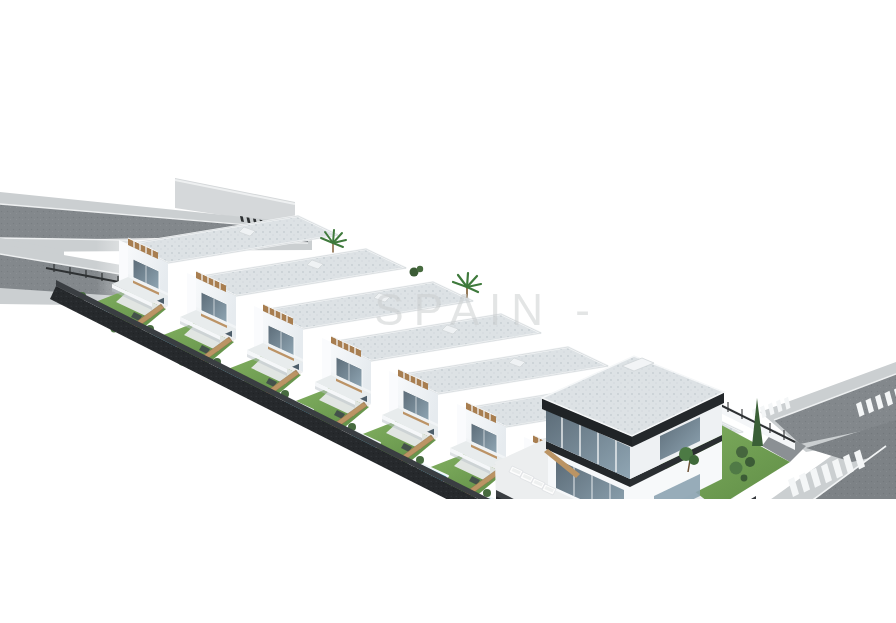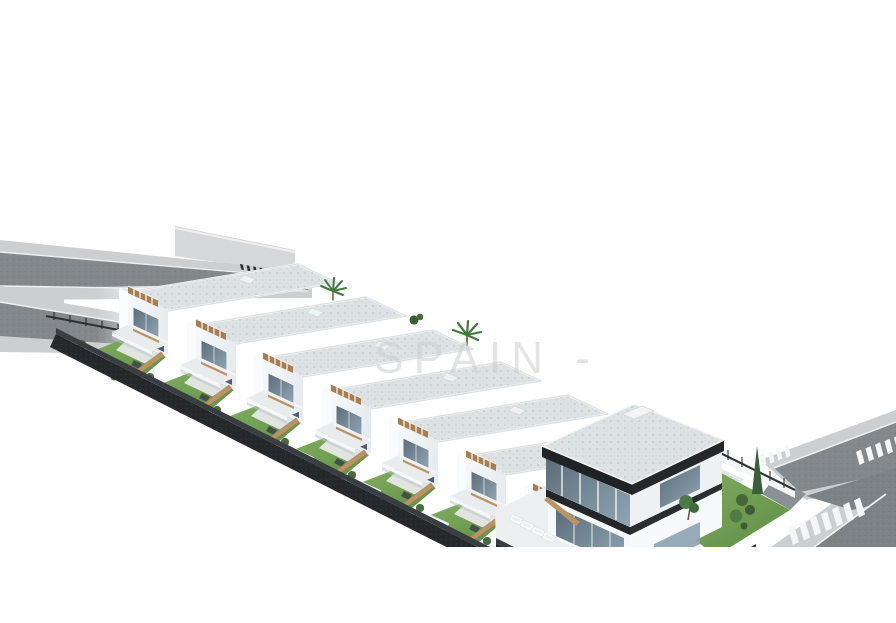--- a/index.html
+++ b/index.html
@@ -1,17 +1,17 @@
 <!DOCTYPE html>
 <html style="--background: #ffffff; --building_white: #f4f6f8; --building_shadow: #e4e9ed; --glass: #51616d; --glass_light: #8ca3b1; --roof: #dde2e5; --roof_speckle: #c2c9ce; --dark_trim: #212529; --pergola_wood: #a87e50; --fence_wood: #bb9464; --lawn: #6f9e52; --shrub: #476b3f; --pool_water: #49b0cc; --pool_light: #8fd3e2; --perimeter_wall: #26292c; --asphalt: #82878b; --sidewalk: #cbcfd1; --road_marking: #f4f6f7; --watermark: #c9cccd;"><head>
 <meta charset="utf-8">
 <style>
   html,body{margin:0;padding:0;background:#ffffff;}
   .canvas{position:relative;width:896px;height:499px;background:var(--background,#fff);overflow:hidden;
-          font-family:"Liberation Sans",sans-serif;margin-top:48px;}
+          font-family:"Liberation Sans",sans-serif;}
   .canvas svg{display:block;width:896px;height:623px;}
   .wm{font-family:"Liberation Sans",sans-serif;font-weight:400;}
 </style>
 </head>
 <body>
 
 <div class="canvas">
 <svg viewBox="0 0 896 623" xmlns="http://www.w3.org/2000/svg" role="img" aria-label="Aerial 3D architectural rendering of a new-build development: a diagonal row of seven white two-storey townhouses, each with a roof pergola, private garden and small pool, plus one larger detached modern villa with a big pool, surrounded by a dark perimeter wall and grey asphalt streets with zebra crossings on a white background">
 
   <defs>

